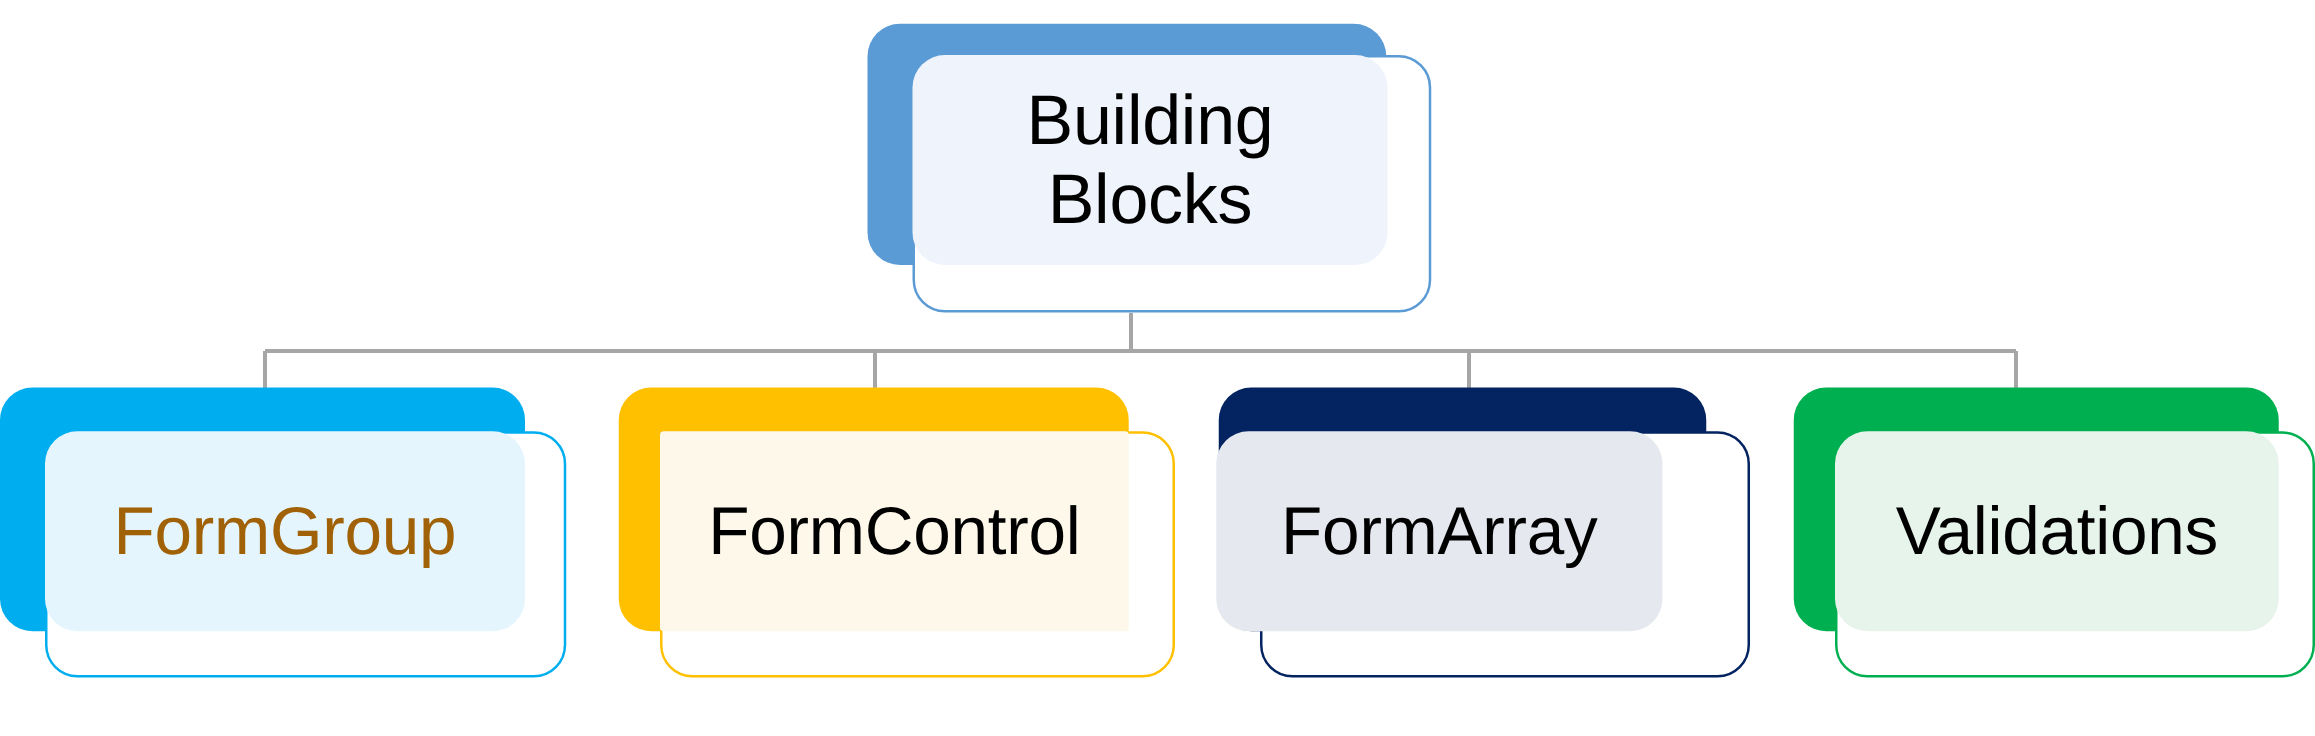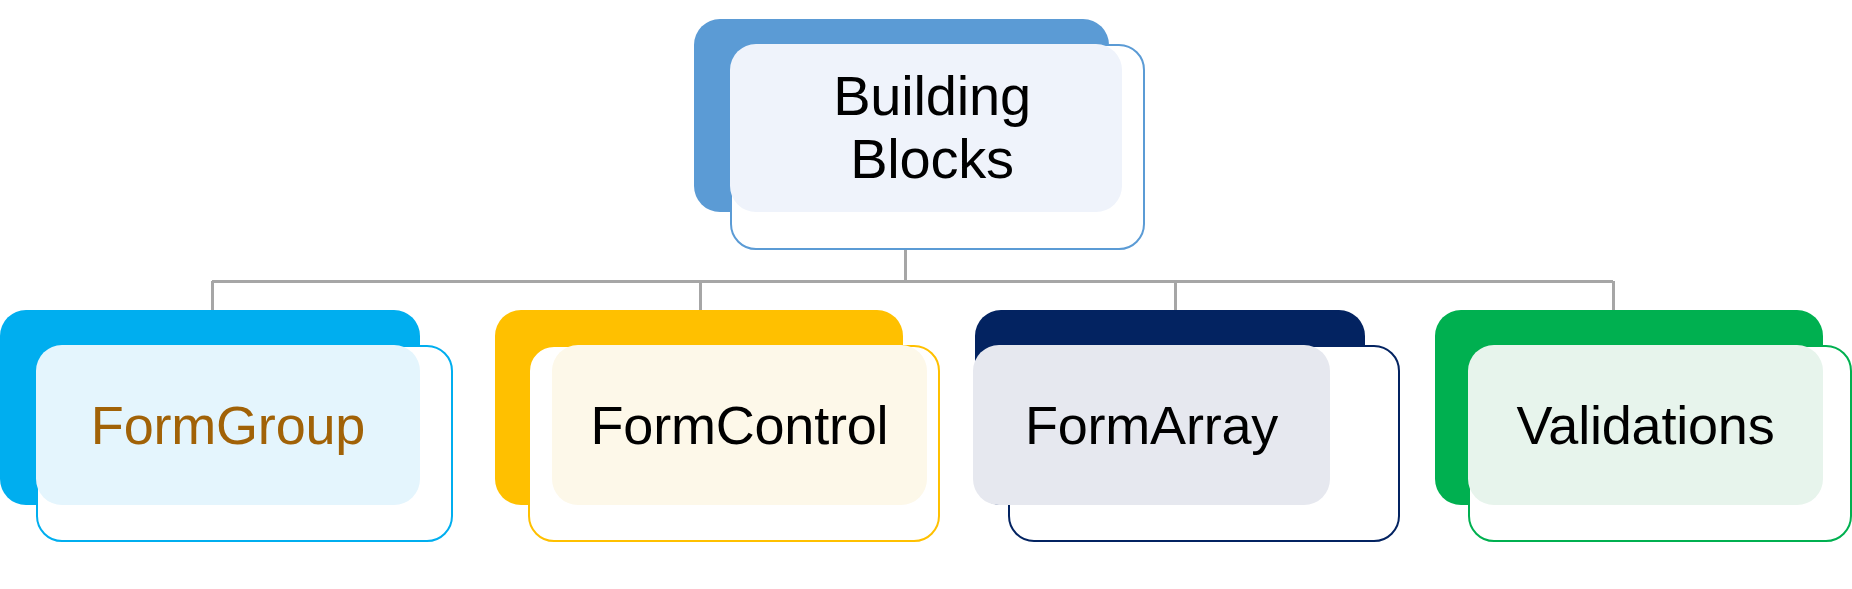--- a/index.html
+++ b/index.html
@@ -94,34 +94,34 @@
       <line x1="212" y1="281" x2="212" y2="312"></line>
       <line x1="700" y1="281" x2="700" y2="312"></line>
       <line x1="1175" y1="281" x2="1175" y2="312"></line>
       <line x1="1613" y1="281" x2="1613" y2="312"></line>
     </g>
   </svg>
 
   <div class="node" id="node-building-blocks">
     <div class="node-back" style="background: rgb(91, 155, 213);"></div>
     <div class="node-front" style="border: 2px solid rgb(91, 155, 213);"></div>
-    <div class="node-label" style="background: rgb(239, 243, 251); color: rgb(0, 0, 0); border-radius: 26px; padding-left: 12px;">Building
+    <div class="node-label" style="background: rgb(239, 243, 251); color: rgb(0, 0, 0); border-radius: 26px;">Building
 Blocks</div>
   </div>
 
   <div class="node child" id="node-formgroup">
     <div class="node-back" style="background: rgb(0, 174, 239);"></div>
     <div class="node-front" style="border: 2px solid rgb(0, 174, 239);"></div>
     <div class="node-label" style="background: rgb(228, 245, 253); color: #a16207; border-radius: 26px;">FormGroup</div>
   </div>
 
   <div class="node child" id="node-formcontrol">
     <div class="node-back" style="background: rgb(255, 192, 0);"></div>
     <div class="node-front" style="border: 2px solid rgb(255, 192, 0);"></div>
-    <div class="node-label" style="background: rgb(253, 248, 233); color: rgb(0, 0, 0); border-radius: 26px; margin-left: 24px;">FormControl</div>
+    <div class="node-label" style="background: rgb(253, 248, 233); color: rgb(0, 0, 0); border-radius: 3px;">FormControl</div>
   </div>
 
   <div class="node child" id="node-formarray">
     <div class="node-back" style="background: rgb(3, 35, 97);"></div>
     <div class="node-front" style="border: 2px solid rgb(3, 35, 97);"></div>
     <div class="node-label" style="background: rgb(230, 232, 239); color: rgb(0, 0, 0); border-radius: 26px;">FormArray</div>
   </div>
 
   <div class="node child" id="node-validations">
     <div class="node-back" style="background: rgb(0, 176, 80);"></div>

